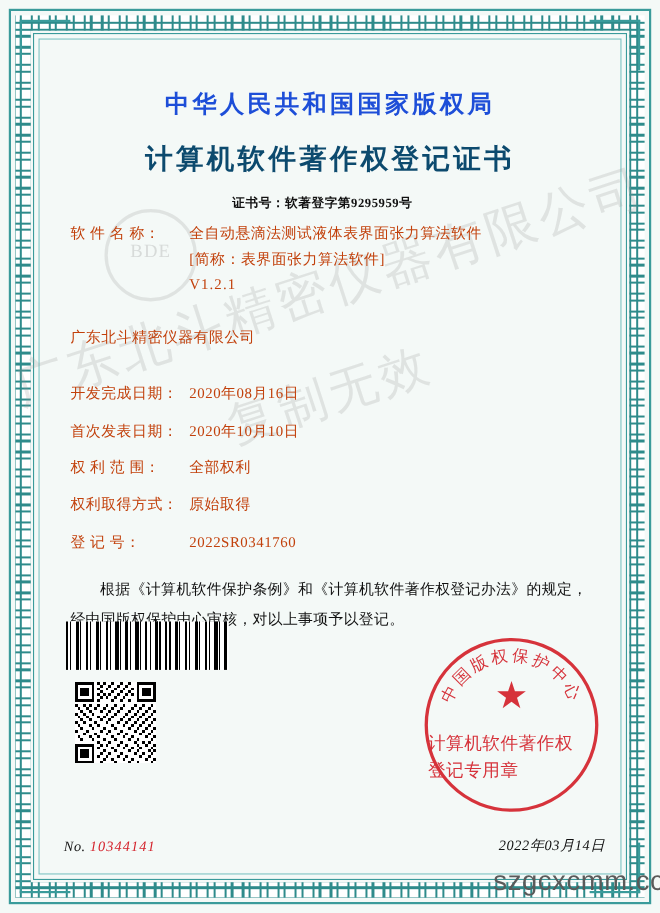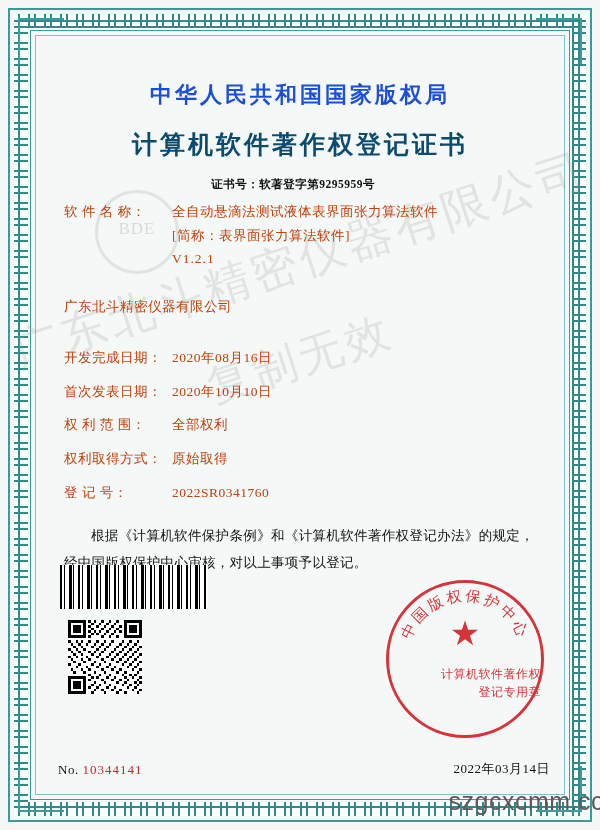--- a/index.html
+++ b/index.html
@@ -246,35 +246,36 @@
     left: 50%; top: 34px;
     transform: translateX(-50%);
     font-size: 34px;
     line-height: 1;
     color: #d4232c;
   }
   .seal .bottom-text {
     position: absolute;
     left: 0; right: 0;
     top: 82px;
-    text-align: right;
-    font-size: 12px;
+    text-align: left;
+    font-size: 16px;
     line-height: 1.5;
     letter-spacing: 0.5px;
   }
 
   
   .footer {
     position: absolute;
     left: 58px; right: 50px; bottom: 52px;
     display: flex;
     justify-content: space-between;
     align-items: flex-end;
     font-size: 13px;
     color: #111;
+    font-style: italic;
   }
   .footer .no {
     letter-spacing: 0.5px;
   }
   .footer .no .num {
     color: #d4232c;
     letter-spacing: 1px;
   }
   .footer .date {
     letter-spacing: 0.5px;

